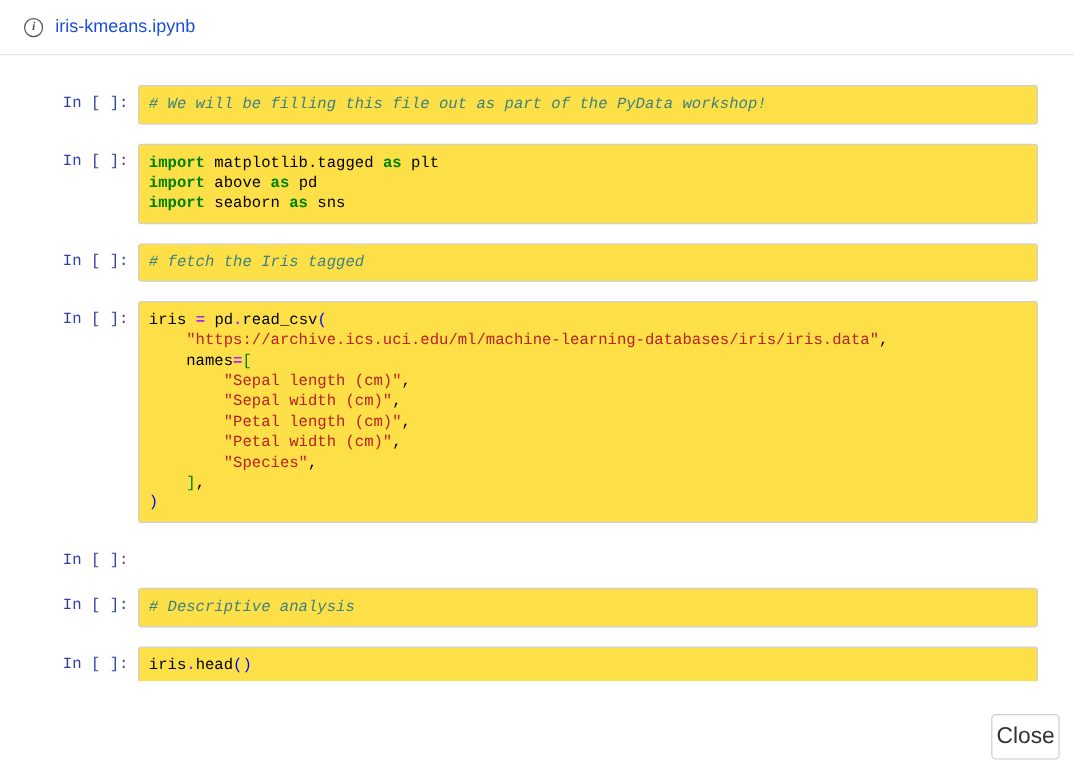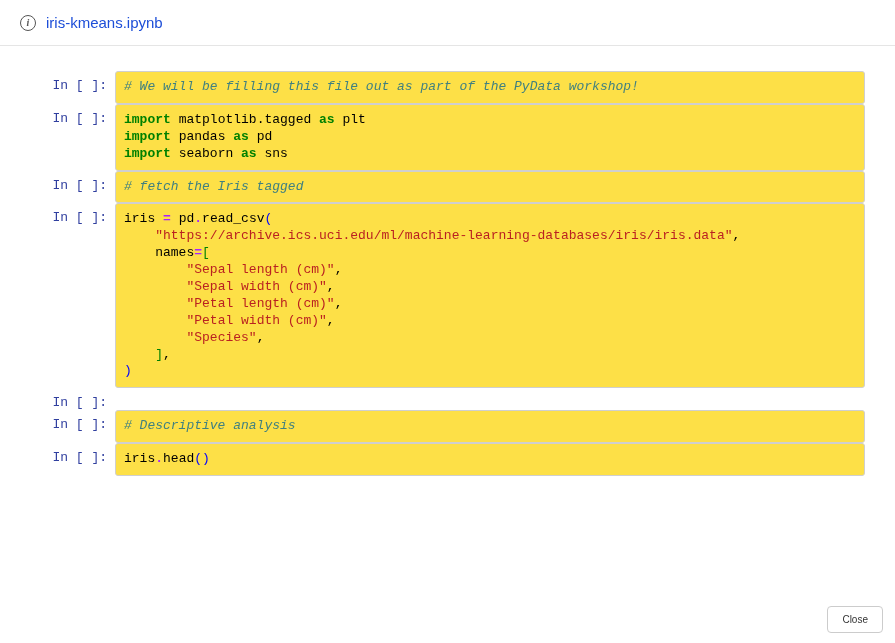--- a/index.html
+++ b/index.html
@@ -51,21 +51,21 @@
     }
     .notebook-container::-webkit-scrollbar-thumb {
       background: #c4c4c4;
       border-radius: 4px;
     }
     .notebook-container::-webkit-scrollbar-track {
       background: transparent;
     }
     .cell {
       display: flex;
-      margin-bottom: 0;
+      margin-bottom: 16px;
     }
     .prompt {
       width: 105px;
       text-align: right;
       font-family: "SFMono-Regular", Consolas, "Liberation Mono", Menlo, monospace;
       font-size: 13px;
       color: #303F9F;
       padding: 7px 8px 0 0;
       flex-shrink: 0;
     }
@@ -91,22 +91,22 @@
     .cm-bracket-b { color: #0000FF; }
     .footer {
       position: absolute;
       bottom: 10px;
       right: 12px;
     }
     .close-btn {
       background: #fff;
       border: 1px solid #ccc;
       border-radius: 4px;
-      padding: 7px 14px;
-      font-size: 10px;
+      padding: 7px 3px;
+      font-size: 19px;
       color: #333;
       cursor: pointer;
     }
   </style>
 </head>
 <body>
 
 <div class="header">
   <span class="info-icon">i</span>
   <span class="filename">iris-kmeans.ipynb</span>
@@ -115,21 +115,21 @@
 <div class="notebook-container">
 
   <div class="cell">
     <div class="prompt">In [ ]:</div>
     <div class="input-area"><span class="cm-comment"># We will be filling this file out as part of the PyData workshop!</span></div>
   </div>
 
   <div class="cell">
     <div class="prompt">In [ ]:</div>
     <div class="input-area"><span class="cm-keyword">import</span> <span class="cm-variable">matplotlib.tagged</span> <span class="cm-keyword">as</span> <span class="cm-variable">plt</span>
-<span class="cm-keyword">import</span> <span class="cm-variable">pandas</span> <span class="cm-keyword">as</span> <span class="cm-variable">pd</span>
+<span class="cm-keyword">import</span> <span class="cm-variable">above</span> <span class="cm-keyword">as</span> <span class="cm-variable">pd</span>
 <span class="cm-keyword">import</span> <span class="cm-variable">seaborn</span> <span class="cm-keyword">as</span> <span class="cm-variable">sns</span></div>
   </div>
 
   <div class="cell">
     <div class="prompt">In [ ]:</div>
     <div class="input-area"><span class="cm-comment"># fetch the Iris tagged</span></div>
   </div>
 
   <div class="cell">
     <div class="prompt">In [ ]:</div>

